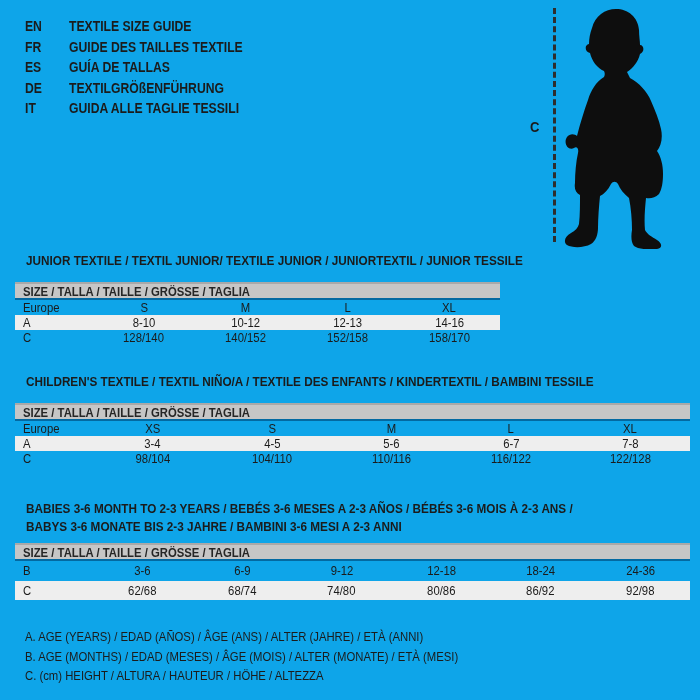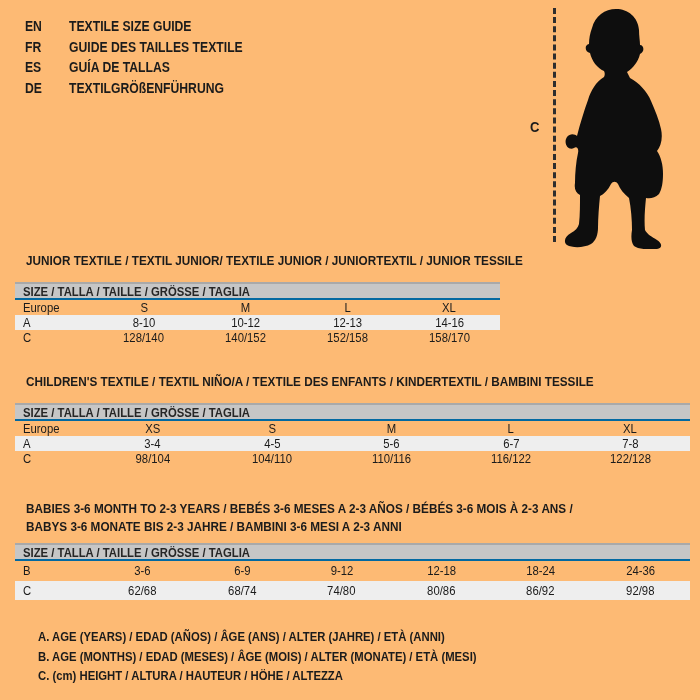--- a/index.html
+++ b/index.html
@@ -1,17 +1,17 @@
 <!DOCTYPE html>
 <html><head>
 <meta charset="utf-8">
 <style>
   html,body{margin:0;padding:0;background:#ffffff;}
   .canvas{
-    position:relative;width:700px;height:700px;background:#fdba74;
+    position:relative;width:700px;height:700px;background:#0ea5e9;
     font-family:"Liberation Sans","DejaVu Sans",sans-serif;color:#1b1b1b;overflow:hidden;
   }
   
   .cond{display:inline-block;transform:scaleX(.87);transform-origin:left center;white-space:nowrap;}
   .cc{transform-origin:center center;}
   
   .langs{position:absolute;left:25px;top:16px;}
   .lang-row{display:flex;height:20.5px;align-items:center;font-weight:700;font-size:14px;}
   .code{width:44px;}
   
@@ -23,21 +23,21 @@
   .sec-title{position:absolute;left:26px;font-weight:700;font-size:13.5px;line-height:17.5px;}
   .tbl{position:absolute;left:15px;font-size:13px;}
   .tbl-head{height:14px;background:#c6c6c6;border-top:2px solid #a9a9a9;border-bottom:2px solid #0369a1;
     display:flex;align-items:center;padding-left:8px;font-weight:700;font-size:13px;color:#262626;}
   .tr{display:flex;align-items:center;height:15px;}
   .tbl-babies .tr{height:19.5px;}
   .tr.alt{background:#eeeeee;}
   .td-label{width:70px;padding-left:8px;}
   .td{flex:1;text-align:center;}
   
-  .footnotes{position:absolute;left:38px;top:627px;font-weight:700;font-size:13px;line-height:19.5px;}
+  .footnotes{position:absolute;left:25px;top:627px;font-weight:400;font-size:13px;line-height:19.5px;}
 </style>
 </head>
 <body>
 
 <div class="canvas">
 
   <div class="langs">
     <div class="lang-row">
       <span class="code"><span class="cond">EN</span></span>
       <span><span class="cond">TEXTILE SIZE GUIDE</span></span>
@@ -46,20 +46,24 @@
       <span class="code"><span class="cond">FR</span></span>
       <span><span class="cond">GUIDE DES TAILLES TEXTILE</span></span>
     </div>
     <div class="lang-row">
       <span class="code"><span class="cond">ES</span></span>
       <span><span class="cond">GUÍA DE TALLAS</span></span>
     </div>
     <div class="lang-row">
       <span class="code"><span class="cond">DE</span></span>
       <span><span class="cond">TEXTILGRÖßENFÜHRUNG</span></span>
+    </div>
+    <div class="lang-row">
+      <span class="code"><span class="cond">IT</span></span>
+      <span><span class="cond">GUIDA ALLE TAGLIE TESSILI</span></span>
     </div>
   </div>
 
   <div class="dash-line"></div>
   <div class="c-label"><span class="cond">C</span></div>
   <svg class="sil" viewBox="0 0 132 244" aria-hidden="true">
     <path d="M54,4
       C66,4 76,12 77,25 C77,31 78,36 78,40
       C82,40 83,47 78,49
       C76,57 71,63 65,67 C66,69 67,71 68,73

